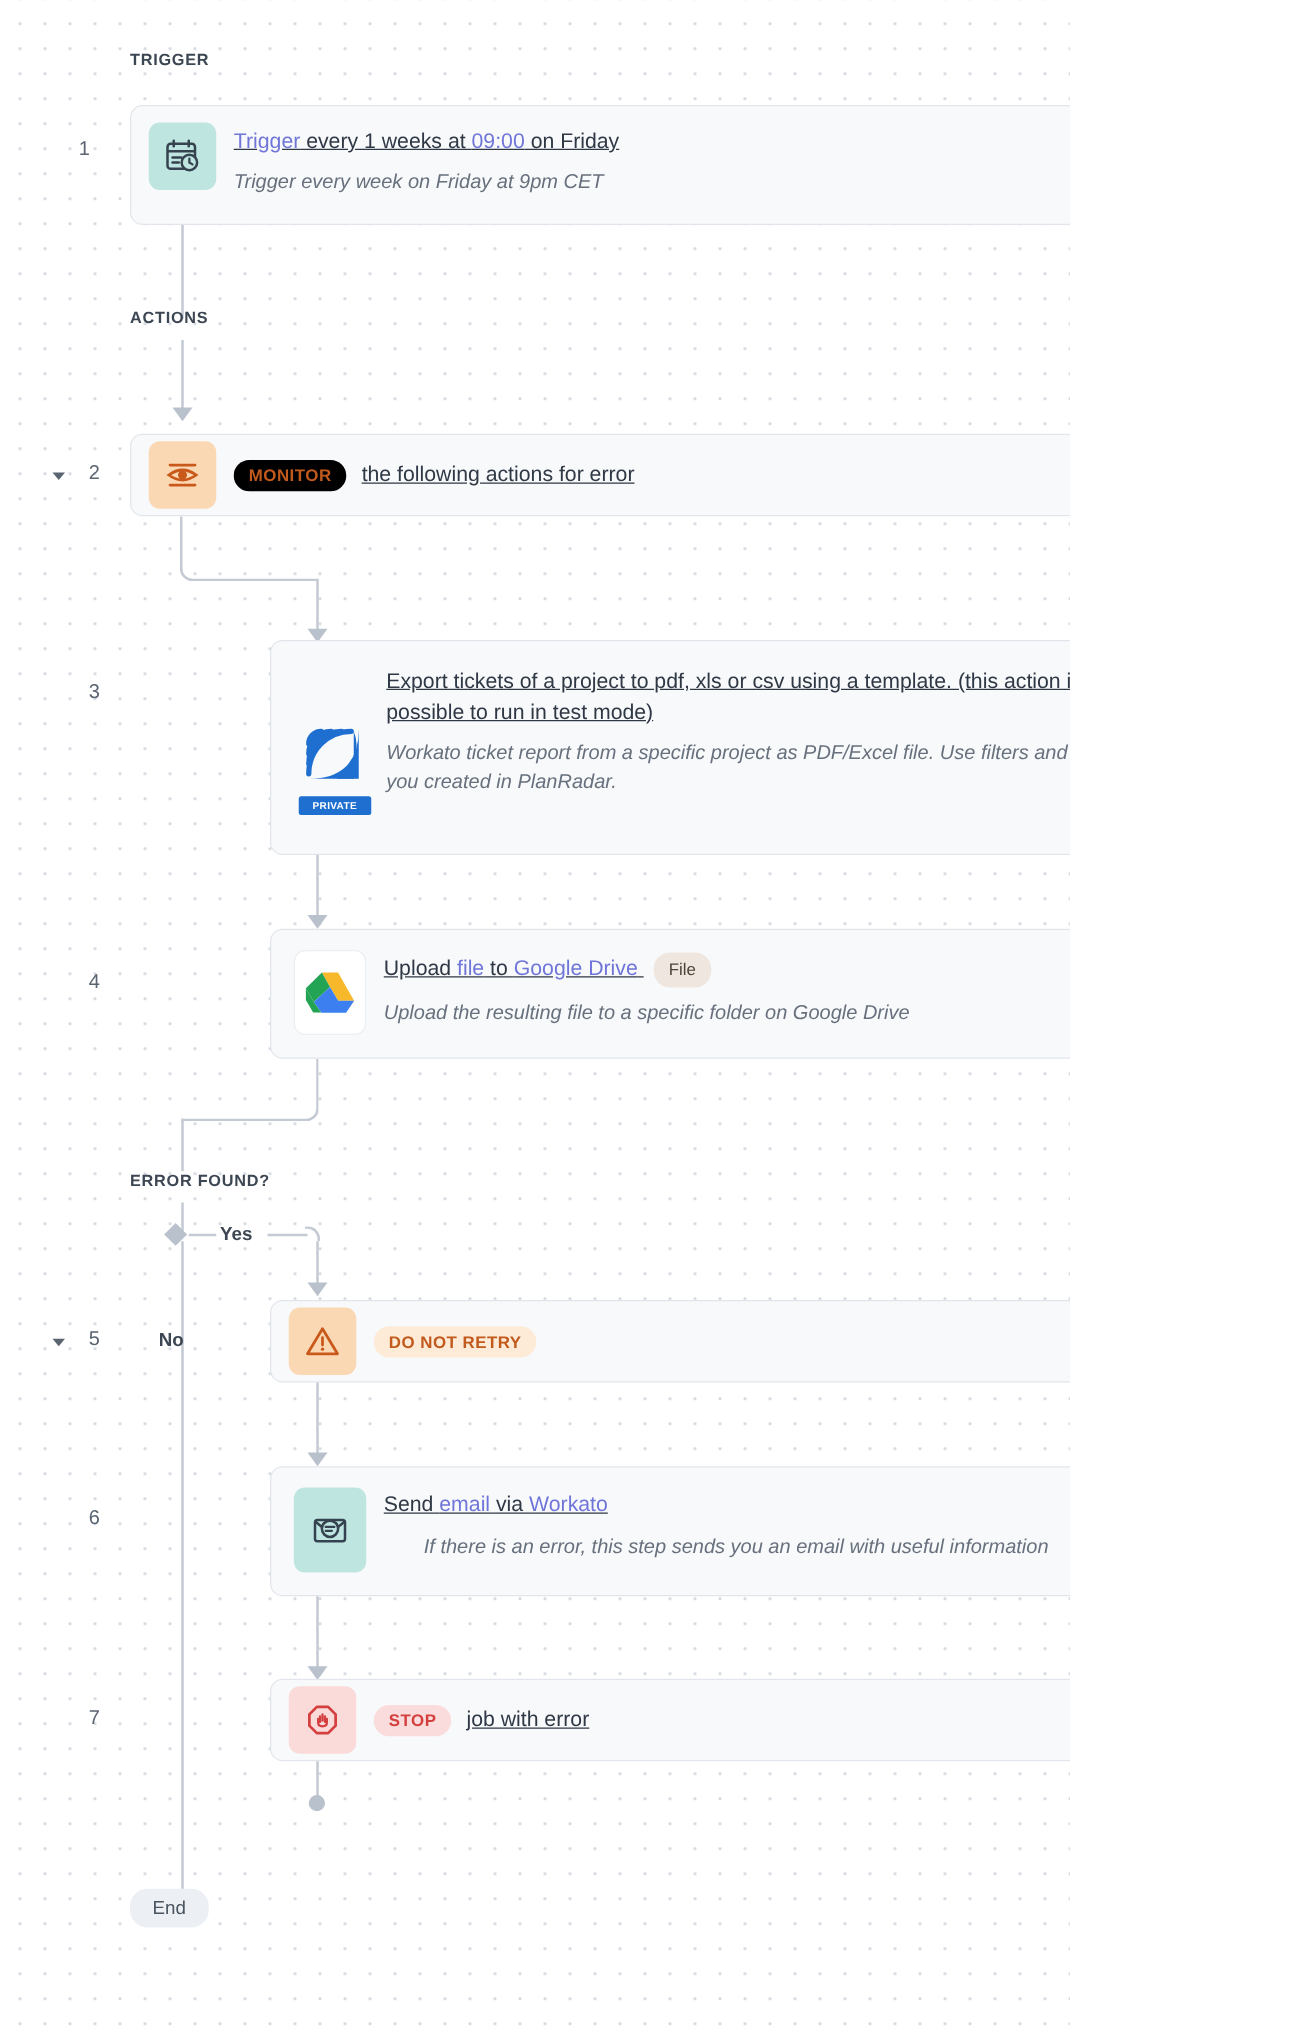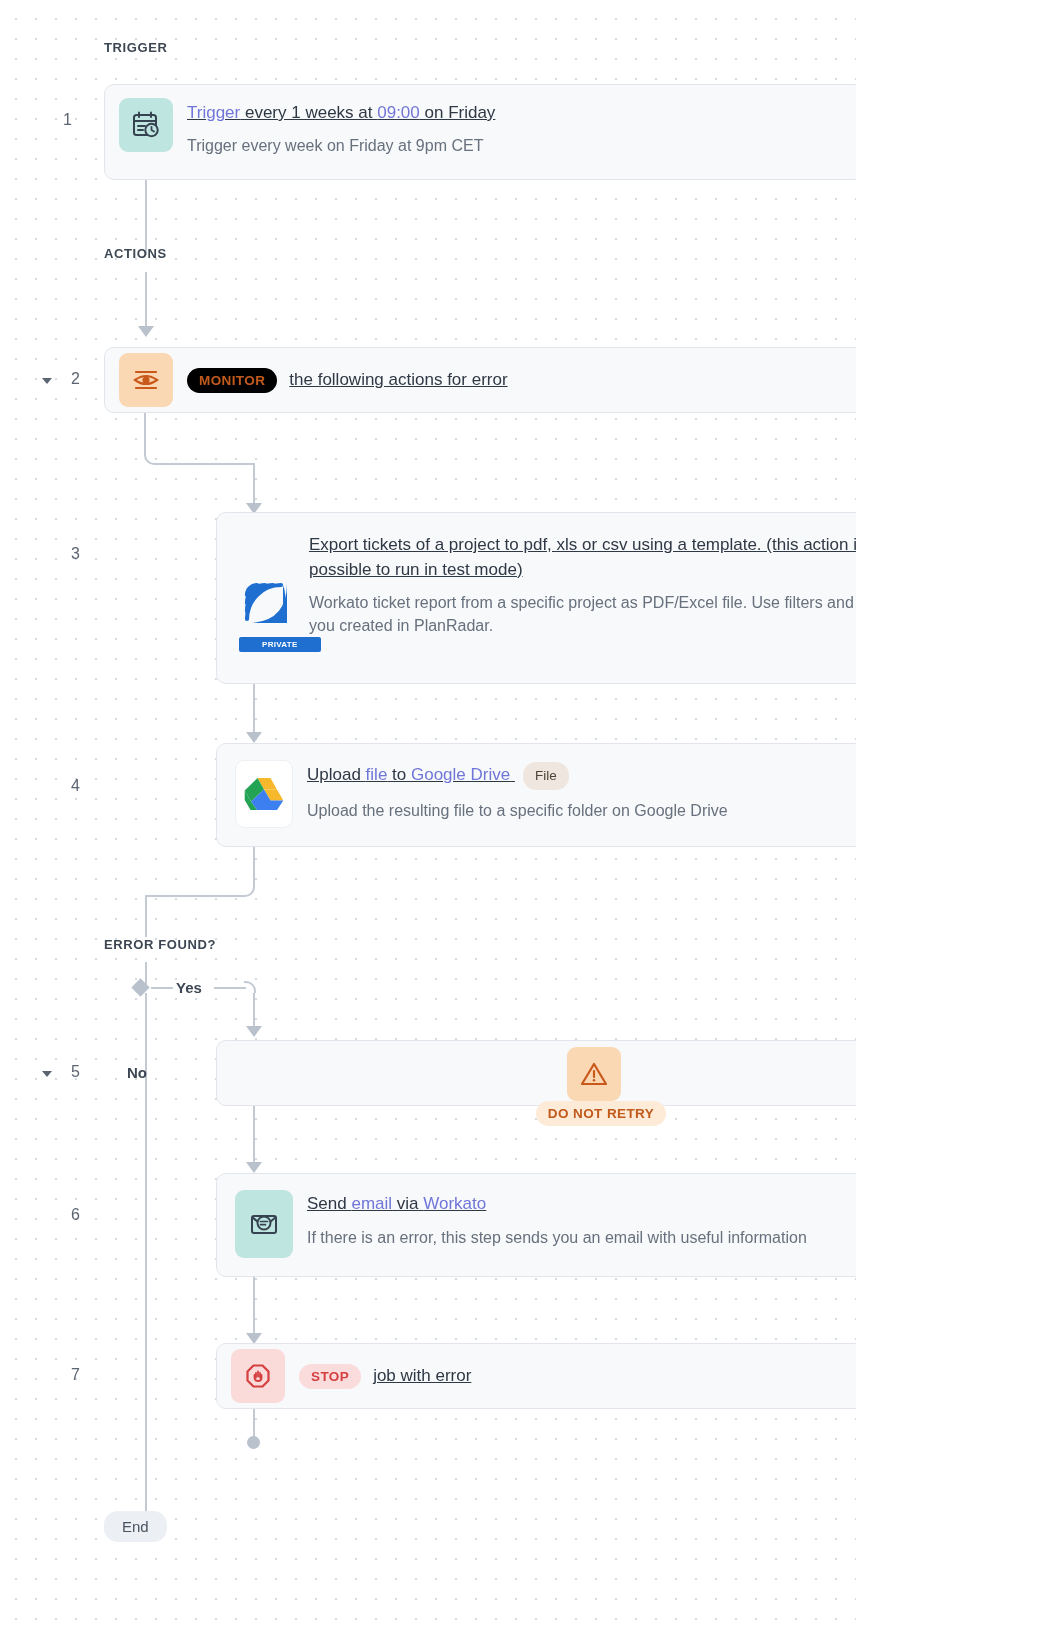--- a/index.html
+++ b/index.html
@@ -65,20 +65,21 @@
 
   .title-line {
     font-size: 17px;
     color: #2f3845;
     line-height: 1.45;
     text-decoration: underline;
   }
   .title-line .lnk { color: #6f76d8; }
   .subtitle {
     font-size: 16px;
+    font-style: italic;
     color: #67707d;
     line-height: 1.45;
   }
 
   
   .pill {
     display: inline-block;
     border-radius: 14px;
     font-size: 13.5px;
     font-weight: bold;
@@ -152,21 +153,21 @@
   }
 
   
   .private-badge {
     position: absolute;
     background: #1f6fd0;
     color: #ffffff;
     font-size: 8px;
     font-weight: bold;
     letter-spacing: 0.3px;
-    padding: 3px 23px;
+    padding: 3px 11px;
     border-radius: 2px;
     white-space: nowrap;
   }
 </style>
 </head>
 <body>
 
 <div id="canvas">
 
   <div class="section-label" style="left:104px; top:40px;">TRIGGER</div>
@@ -287,21 +288,21 @@
   <div class="vline" style="left:253px; top:993px; height:37px;"></div>
   <div style="position:absolute; left:244px; top:981px; width:12px; height:12px; border-top:2px solid #c3cad4; border-right:2px solid #c3cad4; border-top-right-radius:10px;"></div>
   <div class="arrow" style="left:246px; top:1026px;"></div>
 
   <div class="vline" style="left:145px; top:993px; height:520px;"></div>
   <div class="branch-label" style="left:127px; top:1064px;">No</div>
 
   <div class="caret" style="left:42px; top:1071px;"></div>
   <div class="step-num" style="left:54px; top:1063px;">5</div>
 
-  <div class="card" style="left:216px; top:1040px; width:756px; height:66px; padding:6px 14px; align-items:center;flex-direction:column;">
+  <div class="card" style="left:216px; top:1040px; width:756px; height:66px; padding:6px 14px; align-items:center;">
     <div class="card-icon tile-orange">
       <svg width="30" height="30" viewBox="0 0 30 30">
         <path d="M15 5 L27 25 L3 25 Z" fill="none" stroke="#c9591b" stroke-width="2.2" stroke-linejoin="round"></path>
         <line x1="15" y1="12" x2="15" y2="18" stroke="#c9591b" stroke-width="2.2" stroke-linecap="round"></line>
         <circle cx="15" cy="21.3" r="1.3" fill="#c9591b"></circle>
       </svg>
     </div>
     <div class="card-body" style="margin-left:14px; display:flex; align-items:center;">
       <span class="pill pill-retry">DO NOT RETRY</span>
     </div>
@@ -319,21 +320,21 @@
         <rect x="4" y="8" width="24" height="17" rx="2" fill="none" stroke="#35424f" stroke-width="2"></rect>
         <circle cx="16" cy="15" r="6.5" fill="#bfe5e0" stroke="#35424f" stroke-width="2"></circle>
         <line x1="12.5" y1="13.5" x2="19.5" y2="13.5" stroke="#35424f" stroke-width="1.7" stroke-linecap="round"></line>
         <line x1="12.5" y1="16.7" x2="17.5" y2="16.7" stroke="#35424f" stroke-width="1.7" stroke-linecap="round"></line>
       </svg>
     </div>
     <div class="card-body" style="margin-left:14px; padding-top:2px;">
       <div class="title-line">
         <span>Send </span><span class="lnk">email</span><span> via </span><span class="lnk">Workato</span>
       </div>
-      <div class="subtitle" style="margin-top:9px;">If there is an error, this step sends you an email with useful information</div>
+      <div class="subtitle" style="margin-top:9px;margin-left:32px;">If there is an error, this step sends you an email with useful information</div>
     </div>
   </div>
 
   <div class="vline" style="left:253px; top:1277px; height:60px;"></div>
   <div class="arrow" style="left:246px; top:1333px;"></div>
 
   <div class="step-num" style="left:54px; top:1366px;">7</div>
 
   <div class="card" style="left:216px; top:1343px; width:756px; height:66px; padding:6px 14px; align-items:center;">
     <div class="card-icon tile-red">

